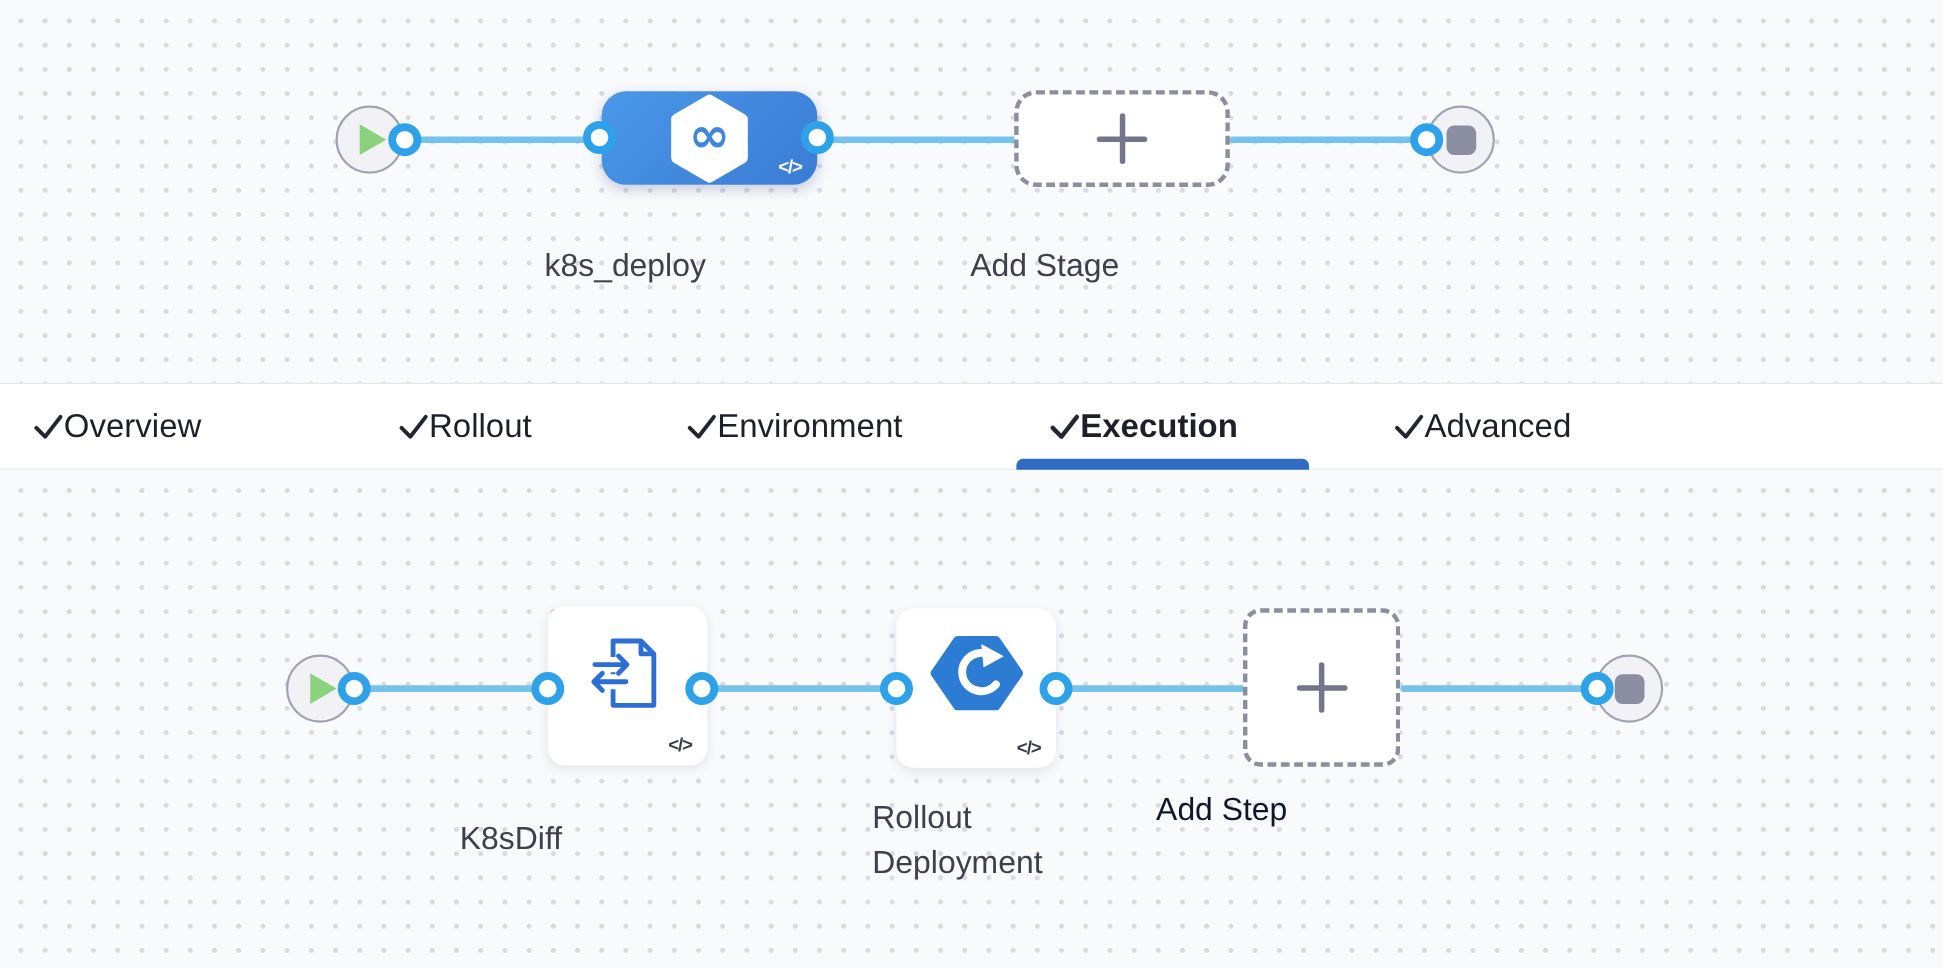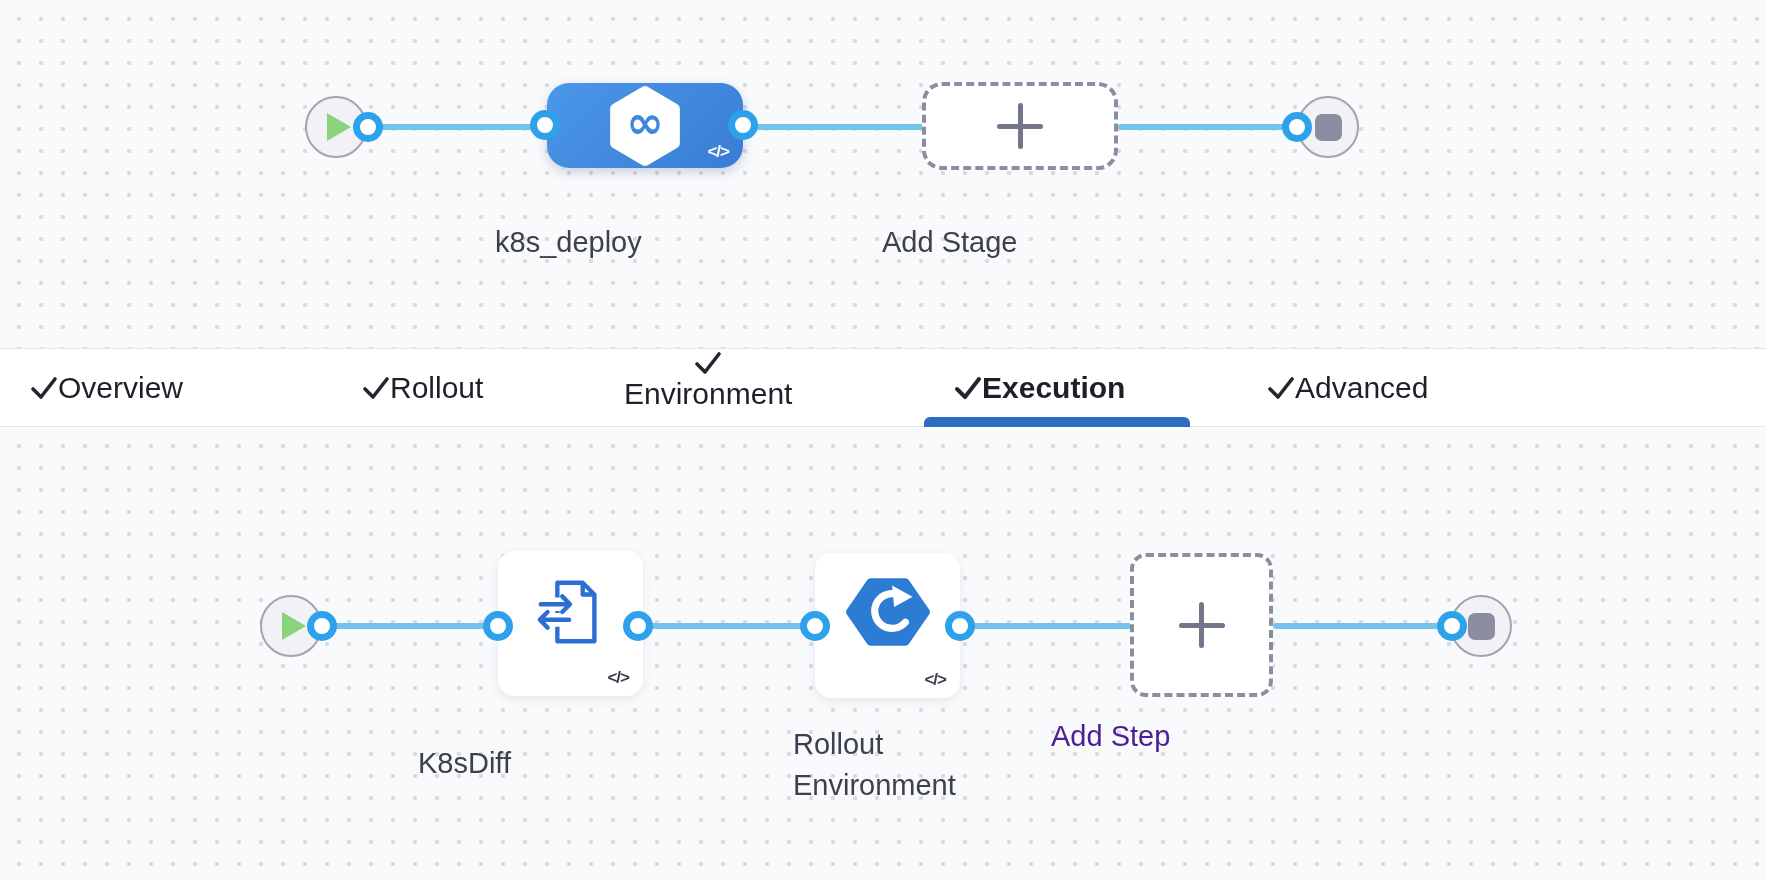--- a/index.html
+++ b/index.html
@@ -57,21 +57,21 @@
   .step-card svg{position:absolute;top:22px;left:50%;transform:translateX(-50%);}
   .code-badge{
     position:absolute;right:14px;bottom:8px;font-size:17px;font-weight:bold;
     letter-spacing:-1px;color:#3a3d49;z-index:5;
   }
   .code-badge.on-blue{color:#ffffff;bottom:6px;}
 
   .node-label{
     position:absolute;text-align:left;font-size:29px;color:#3e404d;z-index:2;line-height:41px;
   }
-  .node-label.muted{color:#4c1d95;}
+  .node-label.muted{color:#0f172a;}
 
   
   #tab-bar{
     position:absolute;left:0;top:348px;width:100%;height:79px;background:#ffffff;
     border-top:1px solid #e4e5ec;border-bottom:1px solid #e4e5ec;box-sizing:border-box;z-index:10;
   }
   .tab{
     position:absolute;top:0;height:100%;display:flex;align-items:center;
     font-size:30px;color:#1e2029;cursor:pointer;white-space:nowrap;
   }
@@ -125,21 +125,21 @@
         <polyline points="3,15 11,23 25,5" fill="none" stroke="#23252f" stroke-width="3.6" stroke-linecap="round" stroke-linejoin="round"></polyline>
       </svg>
     <span>Overview</span>
   </div>
   <div class="tab" style="left:362px;">
     <svg width="28" height="28" viewBox="0 0 28 28">
         <polyline points="3,15 11,23 25,5" fill="none" stroke="#23252f" stroke-width="3.6" stroke-linecap="round" stroke-linejoin="round"></polyline>
       </svg>
     <span>Rollout</span>
   </div>
-  <div class="tab" style="left:624px;flex-direction:column;">
+  <div class="tab" style="left:624px;">
     <svg width="28" height="28" viewBox="0 0 28 28">
         <polyline points="3,15 11,23 25,5" fill="none" stroke="#23252f" stroke-width="3.6" stroke-linecap="round" stroke-linejoin="round"></polyline>
       </svg>
     <span>Environment</span>
   </div>
   <div class="tab active" style="left:954px;">
     <svg width="28" height="28" viewBox="0 0 28 28">
         <polyline points="3,15 11,23 25,5" fill="none" stroke="#23252f" stroke-width="4" stroke-linecap="round" stroke-linejoin="round"></polyline>
       </svg>
     <span>Execution</span>
@@ -192,14 +192,14 @@
 <div class="dashed-node" style="left:1130px;top:553px;width:143px;height:144px;border-radius:16px;">
   <div class="plus"></div>
 </div>
 
 <div class="terminal" style="left:1450px;top:595px;">
   <div class="stop-sq"></div>
 </div>
 <div class="port" style="left:1437px;top:611px;"></div>
 
 <div class="node-label" style="left:418px;top:743px;width:300px;">K8sDiff</div>
-<div class="node-label" style="left:793px;top:724px;width:190px;">Rollout Environment</div>
+<div class="node-label" style="left:793px;top:724px;width:190px;">Rollout Deployment</div>
 <div class="node-label muted" style="left:1051px;top:716px;width:300px;">Add Step</div>
 
 </body></html>

